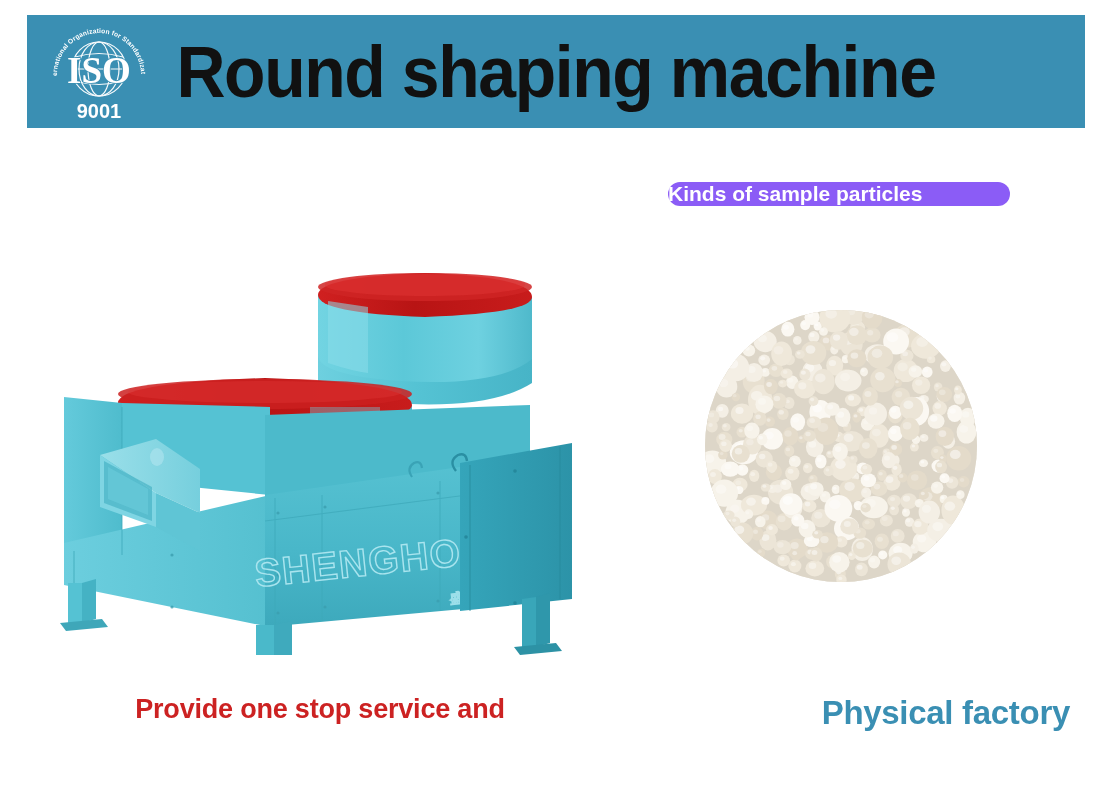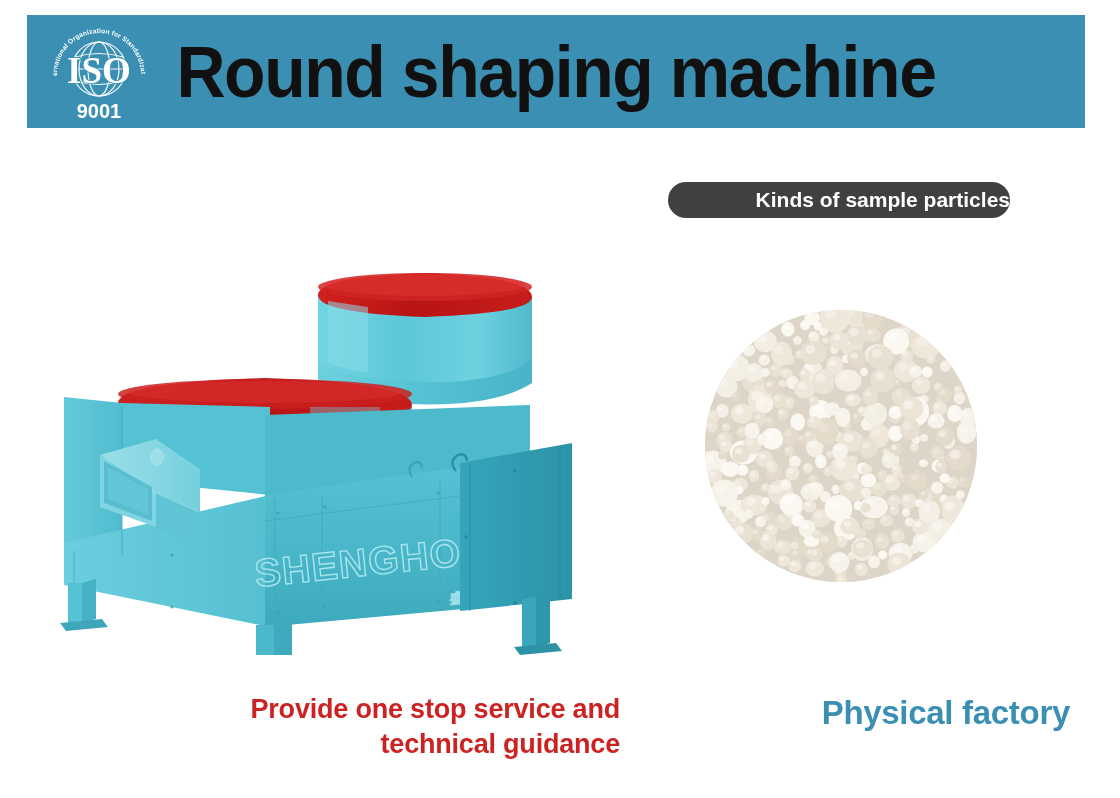--- a/index.html
+++ b/index.html
@@ -58,26 +58,26 @@
     white-space: nowrap;
     font-family: "Liberation Sans Narrow", "Liberation Sans", sans-serif;
   }
 
   
   #sample-badge {
     position: absolute;
     left: 668px;
     top: 182px;
     width: 342px;
-    height: 36px;
-    background: #404040;
+    height: 24px;
+    background: #8b5cf6;
     border-radius: 18px;
     display: flex;
     align-items: center;
-    justify-content: flex-end;
+    justify-content: flex-start;
   }
   #sample-badge .badge-text {
     color: #ffffff;
     font-size: 21px;
     font-weight: bold;
     letter-spacing: 0px;
     white-space: nowrap;
   }
 
   
@@ -102,21 +102,21 @@
     background: #e8e2d6;
   }
   #particles-photo svg { display: block; }
 
   
   #left-caption {
     position: absolute;
     left: 20px;
     top: 692px;
     width: 600px;
-    text-align: right;
+    text-align: center;
     color: #cc2222;
     font-size: 27px;
     font-weight: bold;
     line-height: 1.28;
     letter-spacing: -0.2px;
   }
   #right-caption {
     position: absolute;
     left: 620px;
     top: 694px;
@@ -827,16 +827,15 @@
         <ellipse cx="110.7" cy="179.0" rx="8.0" ry="7.1" fill="#f7f3ea"></ellipse>
         <ellipse cx="108.6" cy="176.5" rx="3.5" ry="3.0" fill="#ffffff" opacity="0.43"></ellipse>
         <ellipse cx="112.5" cy="224.2" rx="5.3" ry="4.3" fill="#e8e0d0"></ellipse>
         <ellipse cx="111.2" cy="222.7" rx="2.1" ry="1.8" fill="#ffffff" opacity="0.50"></ellipse>
       </g>
   </svg>
 </div>
 
 <div id="left-caption">
   <div>Provide one stop service and</div>
-  <div>technical guidance</div>
 </div>
 
 <div id="right-caption">Physical factory</div>
 
 </body></html>

